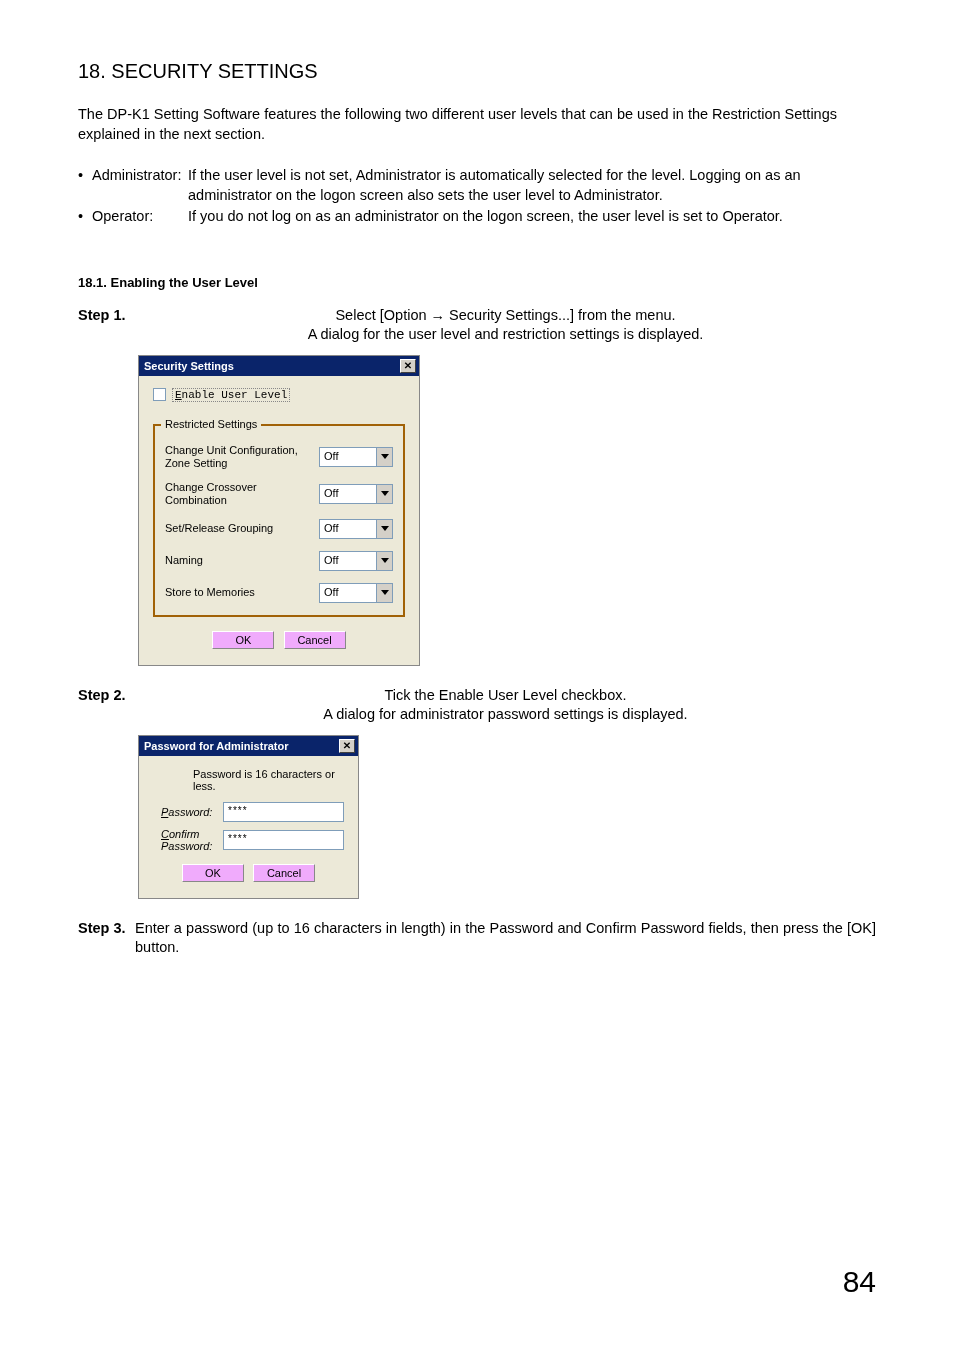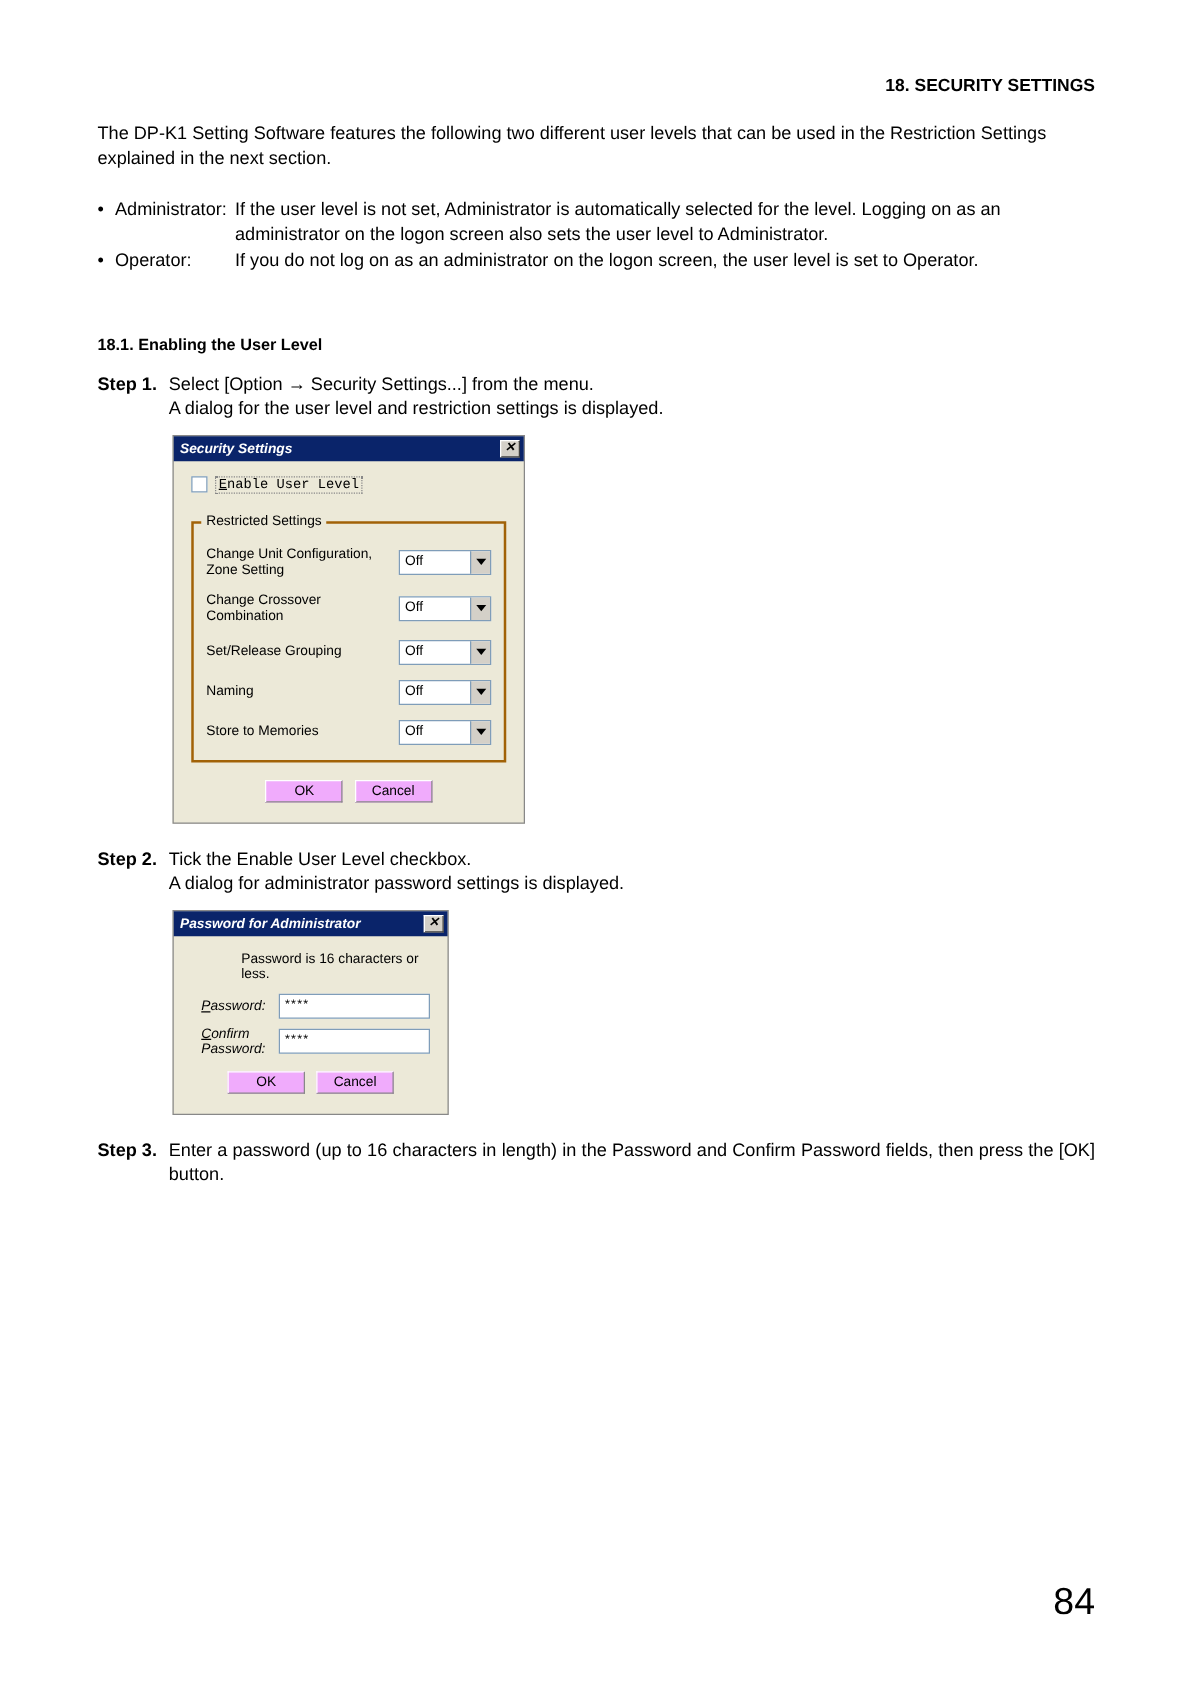--- a/index.html
+++ b/index.html
@@ -8,38 +8,37 @@
     font-size: 14.5px;
     margin: 0;
     padding: 60px 78px 40px 78px;
     color: #000;
     background: #fff;
     width: 954px;
     height: 1351px;
     position: relative;
   }
   h1 {
-    font-size: 14px;
-    font-weight: bold;
+    font-size: 20px;
+    font-weight: normal;
     margin: 0 0 22px 0;
-    text-align: right;
   }
   .intro { margin: 0 0 22px 0; line-height: 1.35; }
   .def-row { display: flex; margin: 2px 0; line-height: 1.35; }
   .bullet-col { width: 14px; flex-shrink: 0; }
   .term-col { width: 96px; flex-shrink: 0; }
   .def-col { flex: 1; }
   h2 {
     font-size: 13px;
     font-weight: bold;
     margin: 48px 0 16px 0;
   }
   .step-row { display: flex; margin: 3px 0 0 0; line-height: 1.35; }
   .step-label { width: 57px; flex-shrink: 0; font-weight: bold; }
-  .step-body { flex: 1; text-align: left; }
+  .step-body { flex: 1; text-align: center; }
   .step-body.justify { text-align: justify; }
   .dialog-holder { margin: 10px 0 20px 60px; }
 
   
   .dlg {
     border: 1px solid #888;
     background: #ece9d8;
     font-family: Tahoma, Arial, sans-serif;
     font-size: 11px;
     color: #000;
@@ -48,21 +47,20 @@
   .dlg2 { width: 221px; }
   .titlebar {
     display: flex;
     align-items: center;
     justify-content: space-between;
     background: #0a246a;
     color: #fff;
     font-weight: bold;
     padding: 3px 3px 3px 5px;
     height: 20px;
-    font-style: italic;
   }
   .closebtn {
     width: 16px; height: 14px;
     background: #d4d0c8;
     border: 1px solid #fff;
     border-right-color: #404040;
     border-bottom-color: #404040;
     color: #000;
     font-weight: bold;
     font-size: 10px;

